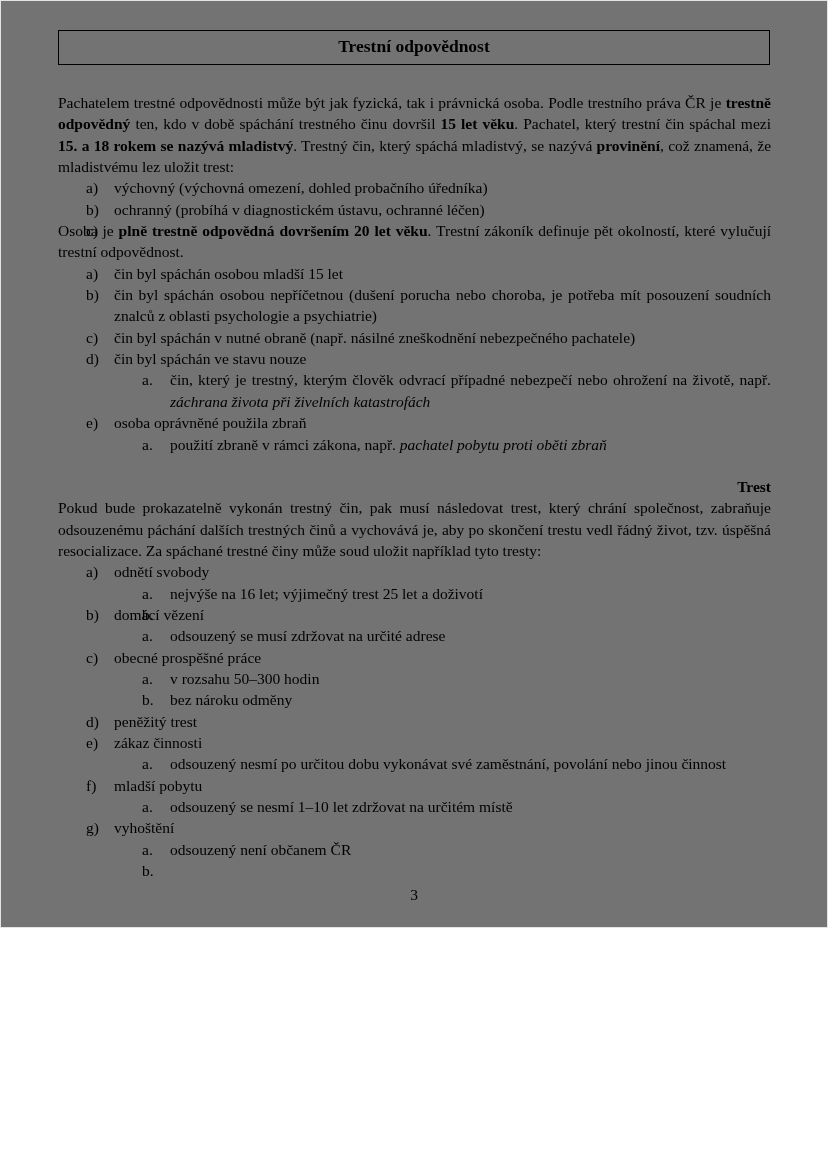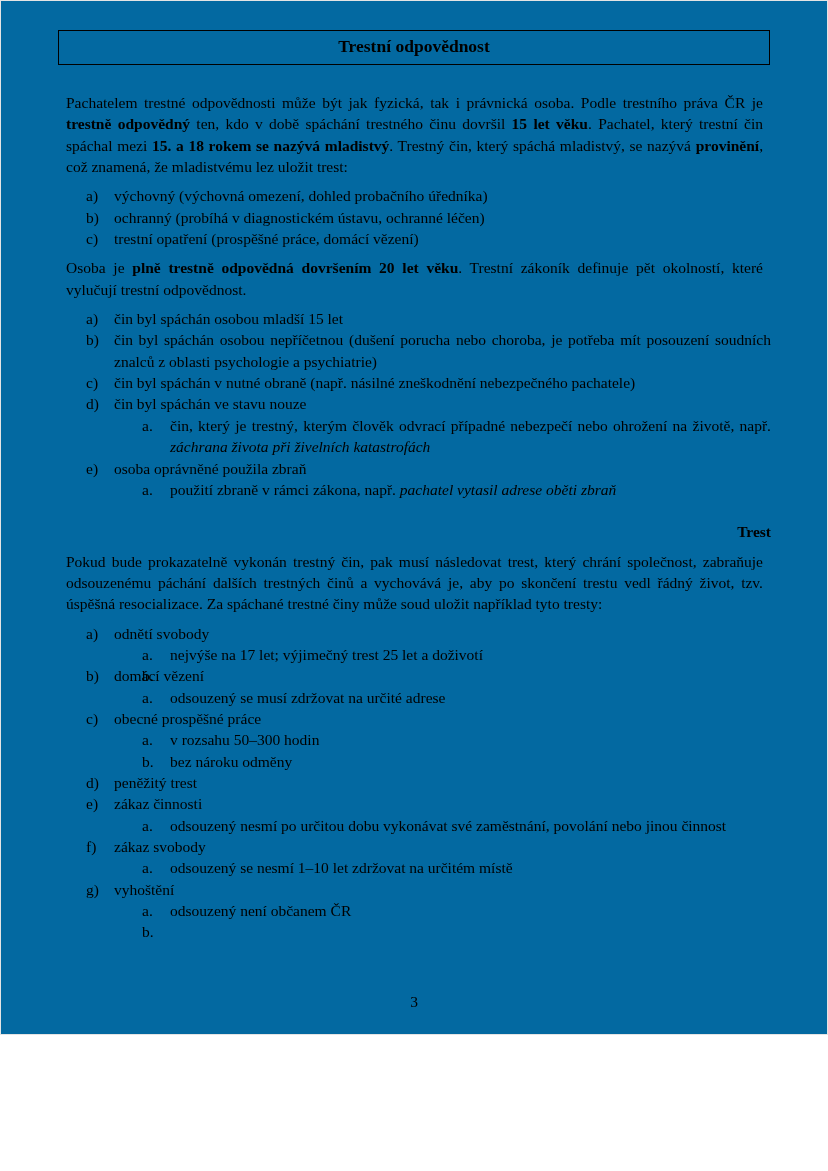--- a/index.html
+++ b/index.html
@@ -1,43 +1,43 @@
 <!DOCTYPE html>
 <html><head>
 <meta charset="utf-8">
 <style>
   html, body { margin: 0; padding: 0; background: #ffffff; }
   body { width: 828px; height: 1171px; }
   .page {
     position: relative;
     width: 828px;
-    height: 1035px;
+    height: 928px;
     box-sizing: border-box;
-    background: #0369a1;
+    background: #737373;
     border: 1px solid #e4e4e4;
     padding: 29px 56px 0 57px;
     font-family: "Liberation Serif", serif;
     font-size: 15.5px;
     line-height: 21.35px;
     color: #000000;
   }
   .title-box {
     border: 1px solid #000000;
     text-align: center;
     padding: 4px 0 7px 0;
     margin: 0 1px 27px 0;
   }
   .title-box h1 {
     margin: 0;
     font-size: 17.5px;
     line-height: 22px;
     font-weight: bold;
     font-family: inherit;
   }
-  .para { margin: 8px; text-align: justify; }
+  .para { margin: 0; text-align: justify; }
   .heading { margin: 21px 0 0 0; font-weight: bold; text-align: right; }
   .li { position: relative; text-align: justify; }
   .li .marker { position: absolute; top: 0; }
   .l1 { padding-left: 56px; }
   .l1 .marker { left: 28px; }
   .l2 { padding-left: 112px; }
   .l2 .marker { left: 84px; }
   .footer {
     position: absolute;
     left: 0; right: 0; bottom: 22px;
@@ -52,48 +52,48 @@
   <div class="title-box">
     <h1>Trestní odpovědnost</h1>
   </div>
 
   <div class="content">
 
     <p class="para"><span>Pachatelem trestné odpovědnosti může být jak fyzická, tak i právnická osoba. Podle trestního práva ČR je </span><b>trestně odpovědný</b><span> ten, kdo v době spáchání trestného činu dovršil </span><b>15 let věku</b><span>. Pachatel, který trestní čin spáchal mezi </span><b>15. a 18 rokem se nazývá mladistvý</b><span>. Trestný čin, který spáchá mladistvý, se nazývá </span><b>provinění</b><span>, což znamená, že mladistvému lez uložit trest:</span></p>
 
     <div class="li l1"><span class="marker">a)</span><span>výchovný (výchovná omezení, dohled probačního úředníka)</span></div>
     <div class="li l1"><span class="marker">b)</span><span>ochranný (probíhá v diagnostickém ústavu, ochranné léčen)</span></div>
-    <div class="li l1"><span class="marker">c)</span><span>trestní opatření (prospěšné práce, domácí vězení)</span></div>
+    <div class="li l1"><span class="marker">c)</span></div>
 
     <p class="para"><span>Osoba je </span><b>plně trestně odpovědná dovršením 20 let věku</b><span>. Trestní zákoník definuje pět okolností, které vylučují trestní odpovědnost.</span></p>
 
     <div class="li l1"><span class="marker">a)</span><span>čin byl spáchán osobou mladší 15 let</span></div>
     <div class="li l1"><span class="marker">b)</span><span>čin byl spáchán osobou nepříčetnou (dušení porucha nebo choroba, je potřeba mít posouzení soudních znalců z oblasti psychologie a psychiatrie)</span></div>
     <div class="li l1"><span class="marker">c)</span><span>čin byl spáchán v nutné obraně (např. násilné zneškodnění nebezpečného pachatele)</span></div>
     <div class="li l1"><span class="marker">d)</span><span>čin byl spáchán ve stavu nouze</span></div>
     <div class="li l2"><span class="marker">a.</span><span><span>čin, který je trestný, kterým člověk odvrací případné nebezpečí nebo ohrožení na životě, např. </span><i>záchrana života při živelních katastrofách</i></span></div>
     <div class="li l1"><span class="marker">e)</span><span>osoba oprávněné použila zbraň</span></div>
-    <div class="li l2"><span class="marker">a.</span><span><span>použití zbraně v rámci zákona, např. </span><i>pachatel vytasil adrese oběti zbraň</i></span></div>
+    <div class="li l2"><span class="marker">a.</span><span><span>použití zbraně v rámci zákona, např. </span><i>pachatel pobytu proti oběti zbraň</i></span></div>
 
     <p class="heading">Trest</p>
 
     <p class="para">Pokud bude prokazatelně vykonán trestný čin, pak musí následovat trest, který chrání společnost, zabraňuje odsouzenému páchání dalších trestných činů a vychovává je, aby po skončení trestu vedl řádný život, tzv. úspěšná resocializace. Za spáchané trestné činy může soud uložit například tyto tresty:</p>
 
     <div class="li l1"><span class="marker">a)</span><span>odnětí svobody</span></div>
-    <div class="li l2"><span class="marker">a.</span><span>nejvýše na 17 let; výjimečný trest 25 let a doživotí</span></div>
+    <div class="li l2"><span class="marker">a.</span><span>nejvýše na 16 let; výjimečný trest 25 let a doživotí</span></div>
     <div class="li l2"><span class="marker">b.</span></div>
     <div class="li l1"><span class="marker">b)</span><span>domácí vězení</span></div>
     <div class="li l2"><span class="marker">a.</span><span>odsouzený se musí zdržovat na určité adrese</span></div>
     <div class="li l1"><span class="marker">c)</span><span>obecné prospěšné práce</span></div>
     <div class="li l2"><span class="marker">a.</span><span>v rozsahu 50–300 hodin</span></div>
     <div class="li l2"><span class="marker">b.</span><span>bez nároku odměny</span></div>
     <div class="li l1"><span class="marker">d)</span><span>peněžitý trest</span></div>
     <div class="li l1"><span class="marker">e)</span><span>zákaz činnosti</span></div>
     <div class="li l2"><span class="marker">a.</span><span>odsouzený nesmí po určitou dobu vykonávat své zaměstnání, povolání nebo jinou činnost</span></div>
-    <div class="li l1"><span class="marker">f)</span><span>zákaz svobody</span></div>
+    <div class="li l1"><span class="marker">f)</span><span>mladší pobytu</span></div>
     <div class="li l2"><span class="marker">a.</span><span>odsouzený se nesmí 1–10 let zdržovat na určitém místě</span></div>
     <div class="li l1"><span class="marker">g)</span><span>vyhoštění</span></div>
     <div class="li l2"><span class="marker">a.</span><span>odsouzený není občanem ČR</span></div>
     <div class="li l2"><span class="marker">b.</span></div>
 
   </div>
 
   <div class="footer">
     <span>3</span>
   </div>

